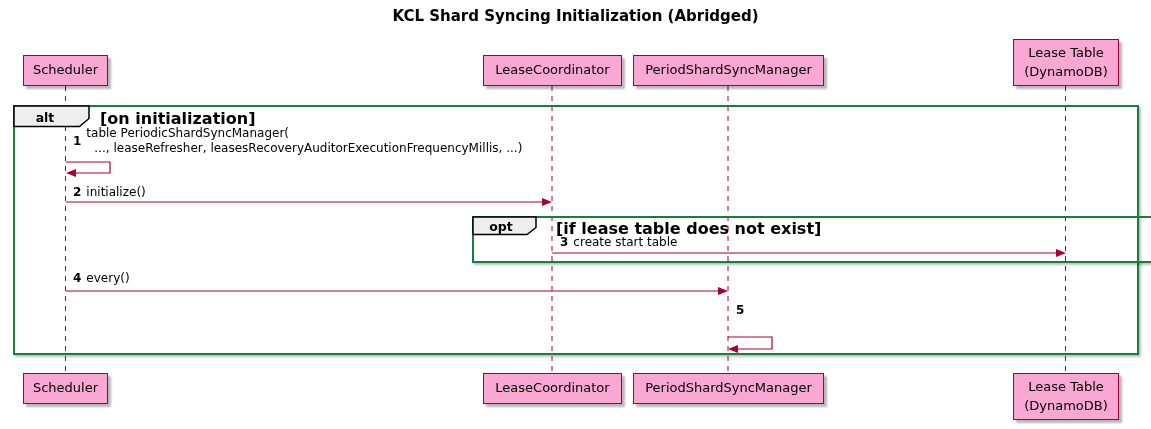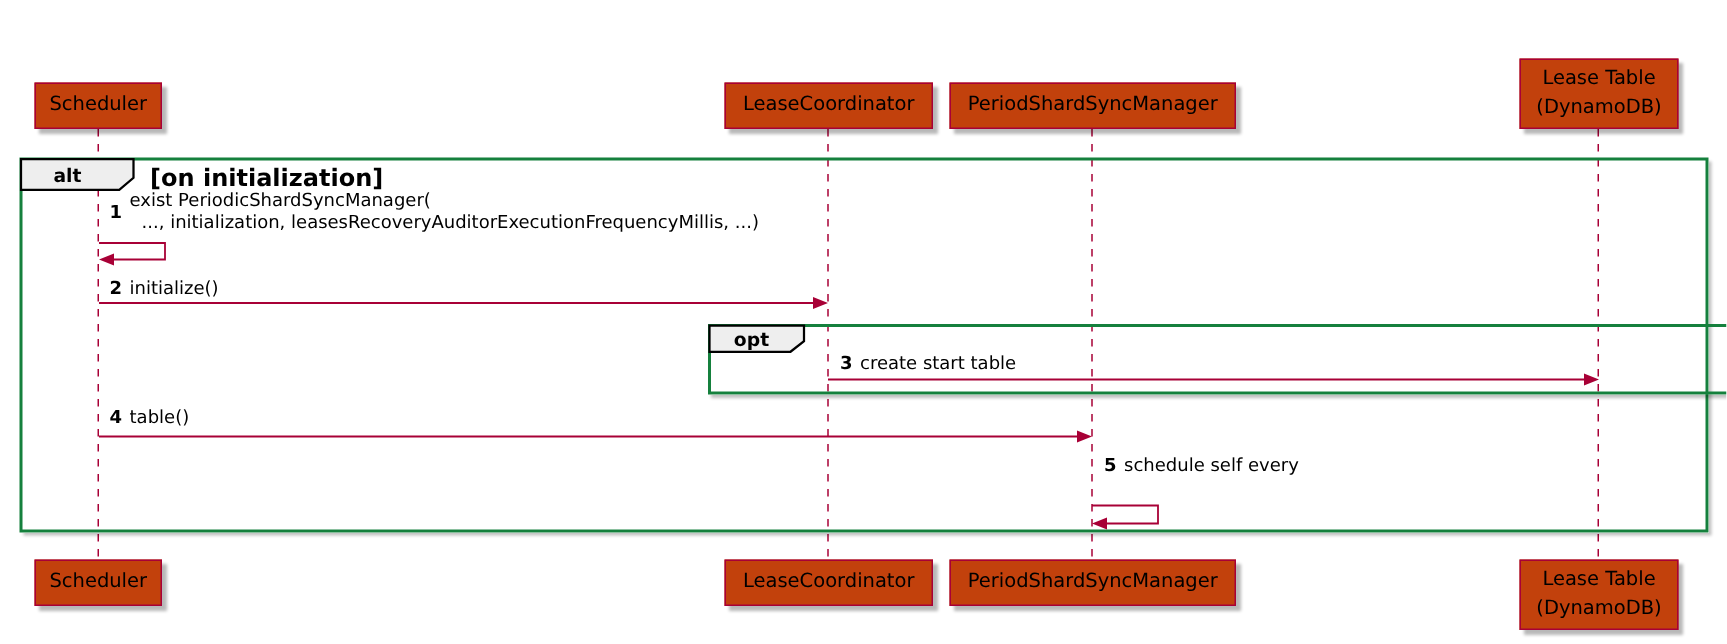--- a/index.html
+++ b/index.html
@@ -5,21 +5,21 @@
   html,body { margin:0; padding:0; background:#ffffff; }
   .canvas {
     position:relative; width:1151px; height:429px; background:#ffffff;
     font-family:"DejaVu Sans", sans-serif; color:#000; overflow:hidden;
   }
   .title {
     position:absolute; left:0; right:0; top:7px; text-align:center;
     font-size:15px; font-weight:bold; white-space:nowrap;
   }
   .pbox {
-    position:absolute; background:#c2410c; border:1.6px solid #A80036;
+    position:absolute; background:#f9a8d4; border:1.6px solid #A80036;
     box-shadow:3px 3px 2px rgba(0,0,0,0.28); box-sizing:border-box;
     display:flex; flex-direction:column; align-items:center; justify-content:center;
     font-size:13px; line-height:1.45; text-align:right; white-space:nowrap;
   }
   .pline { display:block; }
   .lifelines, .arrows {
     position:absolute; left:0; top:0; width:1151px; height:429px; pointer-events:none;
   }
   .frame {
     position:absolute; border:2px solid #15803d; box-sizing:border-box;
@@ -38,20 +38,21 @@
   .msg .l2 { padding-left:8px; }
   svg text.op {
     font-family:"DejaVu Sans", sans-serif; font-size:12.5px; font-weight:bold; fill:#000;
   }
 </style>
 </head>
 <body>
 
 <div class="canvas">
 
+  <div class="title">KCL Shard Syncing Initialization (Abridged)</div>
 
   <svg class="lifelines">
     <line x1="65.5" y1="86" x2="65.5" y2="373" stroke="#A80036" stroke-width="1" stroke-dasharray="5,5"></line>
     <line x1="552" y1="86" x2="552" y2="373" stroke="#A80036" stroke-width="1" stroke-dasharray="5,5"></line>
     <line x1="728" y1="86" x2="728" y2="373" stroke="#A80036" stroke-width="1" stroke-dasharray="5,5"></line>
     <line x1="1065.5" y1="86" x2="1065.5" y2="373" stroke="#A80036" stroke-width="1" stroke-dasharray="5,5"></line>
   </svg>
 
   <div class="pbox" style="left:23px; top:55px; width:85px; height:31px;">
     <span class="pline">Scheduler</span>
@@ -94,26 +95,27 @@
     </svg>
   </div>
   <div class="frag-cond" style="left:100px; top:109px;">[on initialization]</div>
 
   <div class="frame" style="left:472px; top:216px; width:774px; height:47px;">
     <svg class="frag-pent" width="75" height="22">
       <path d="M1,1 H64 V11.5 L55,18.5 H1 Z" fill="#EEEEEE" stroke="#000000" stroke-width="1.5"></path>
       <text class="op" x="29" y="14.5" text-anchor="middle">opt</text>
     </svg>
   </div>
+  <div class="frag-cond" style="left:556px; top:219px;">[if lease table does not exist]</div>
 
   <div class="msg" style="left:73px; top:126px;">
     <span class="num">1</span>
     <span class="col">
-      <span>exist PeriodicShardSyncManager(</span>
-      <span class="l2">..., initialization, leasesRecoveryAuditorExecutionFrequencyMillis, ...)</span>
+      <span>table PeriodicShardSyncManager(</span>
+      <span class="l2">..., leaseRefresher, leasesRecoveryAuditorExecutionFrequencyMillis, ...)</span>
     </span>
   </div>
 
   <div class="msg" style="left:73px; top:185px;">
     <span class="num">2</span>
     <span class="col">
       <span>initialize()</span>
       <span class="l2"></span>
     </span>
   </div>
@@ -122,29 +124,28 @@
     <span class="num">3</span>
     <span class="col">
       <span>create start table</span>
       <span class="l2"></span>
     </span>
   </div>
 
   <div class="msg" style="left:73px; top:271px;">
     <span class="num">4</span>
     <span class="col">
-      <span>table()</span>
+      <span>every()</span>
       <span class="l2"></span>
     </span>
   </div>
 
   <div class="msg" style="left:736px; top:303px;">
     <span class="num">5</span>
     <span class="col">
-      <span>schedule self every</span>
     </span>
   </div>
 
   <svg class="arrows">
 
     <path d="M66,162 H110 V173 H76" fill="none" stroke="#A80036" stroke-width="1.2"></path>
     <polygon points="66,173 76,169 76,177" fill="#A80036"></polygon>
 
     <line x1="66" y1="202" x2="543" y2="202" stroke="#A80036" stroke-width="1.2"></line>
     <polygon points="552,202 542,198 542,206" fill="#A80036"></polygon>

